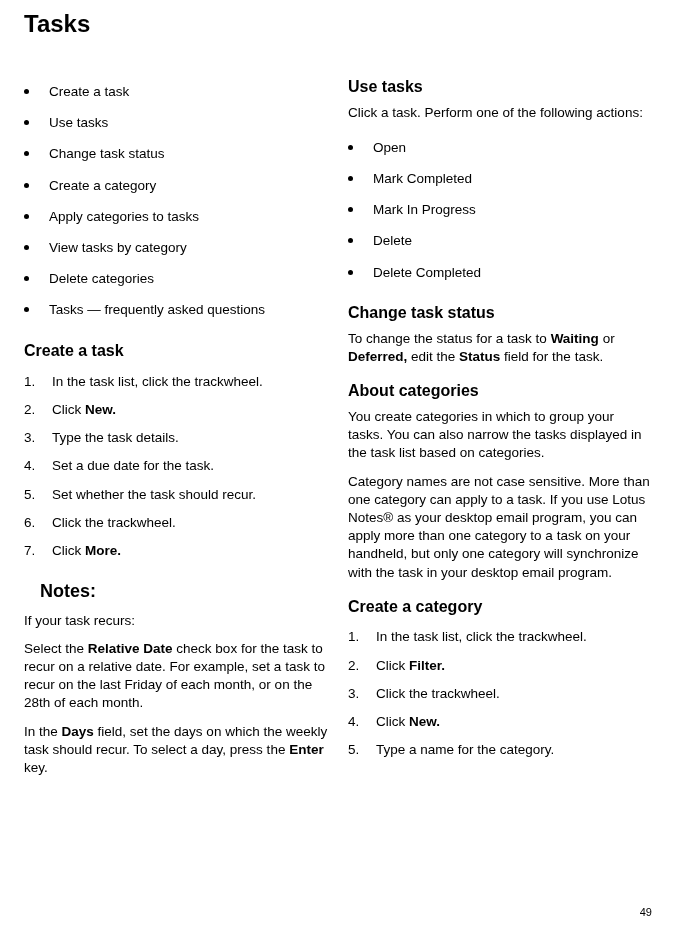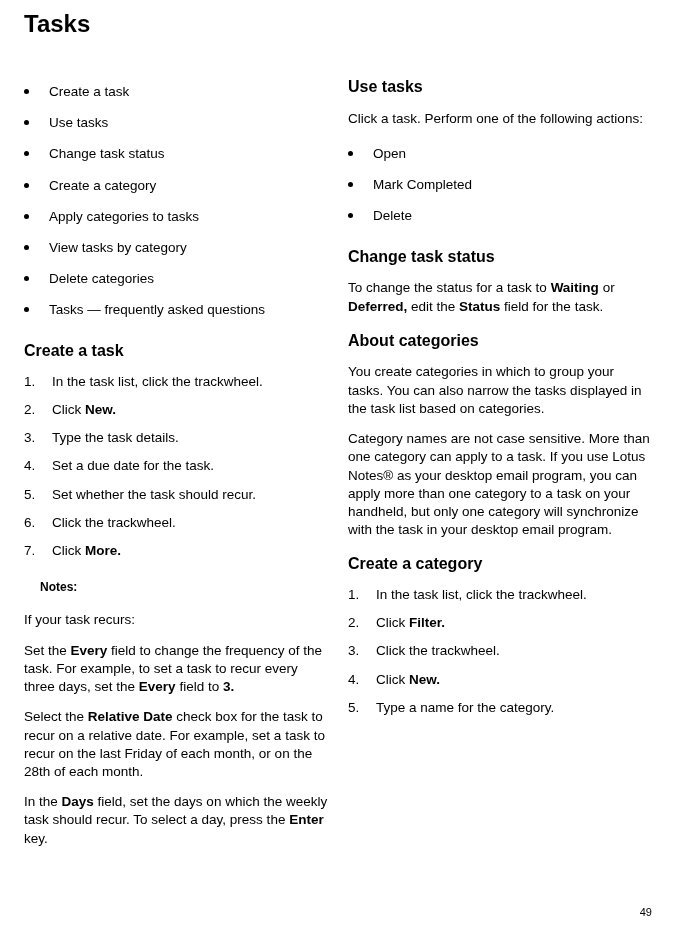--- a/index.html
+++ b/index.html
@@ -24,25 +24,25 @@
     gap: 20px;
   }
   .col { flex: 1; min-width: 0; }
   .toc { list-style: none; margin-bottom: 14px; }
   .toc li { display: flex; align-items: flex-start; padding: 6.5px 0; }
   .bullet-dot {
     width: 5px; height: 5px; background: #000; border-radius: 50%;
     margin-top: 6px; margin-right: 20px; flex-shrink: 0;
   }
   .h2 { font-size: 16px; font-weight: bold; margin-top: 14px; margin-bottom: 6px; }
-  .h3 { font-size: 12px; font-weight: bold; margin-top: 14px; margin-bottom: 16px; padding-left: 16px; }
+  .h3 { font-size: 18px; font-weight: bold; margin-top: 14px; margin-bottom: 8px; padding-left: 16px; }
   ol.steps { list-style: none; counter-reset: step; }
   ol.steps li { display: flex; padding: 5px 0; }
   ol.steps li .num { min-width: 28px; }
-  .para { margin: 12px 0 10px 0; }
+  .para { margin: 6px 0 10px 0; }
   .bold { font-weight: bold; }
   ul.actions { list-style: none; }
   ul.actions li { display: flex; align-items: flex-start; padding: 6.5px 0; }
   .page-number {
     position: absolute;
     bottom: 12px;
     right: 22px;
     font-size: 11px;
   }
 </style>
@@ -118,23 +118,20 @@
         </li>
       <li>
           <span class="num">7.</span>
           <span><span>Click </span><span class="bold">More.</span><span></span></span>
         </li>
     </ol>
 
     <h3 class="h3">Notes:</h3>
     <p class="para">If your task recurs:</p>
 
-    <p class="para">
-      <span>Set the </span><span class="bold">Every</span><span> field to change the frequency of the task. For example, to set a task to recur every three days, set the </span><span class="bold">Every</span><span> field to </span><span class="bold">3.</span>
-    </p>
 
     <p class="para">
       <span>Select the </span><span class="bold">Relative Date</span><span> check box for the task to recur on a relative date. For example, set a task to recur on the last Friday of each month, or on the 28th of each month.</span>
     </p>
 
     <p class="para">
       <span>In the </span><span class="bold">Days</span><span> field, set the days on which the weekly task should recur. To select a day, press the </span><span class="bold">Enter</span><span> key.</span>
     </p>
 
   </div>
@@ -147,21 +144,29 @@
       <li>
           <span class="bullet-dot"></span>
           <span>Open</span>
         </li>
       <li>
           <span class="bullet-dot"></span>
           <span>Mark Completed</span>
         </li>
       <li>
           <span class="bullet-dot"></span>
+          <span>Mark In Progress</span>
+        </li>
+      <li>
+          <span class="bullet-dot"></span>
           <span>Delete</span>
+        </li>
+      <li>
+          <span class="bullet-dot"></span>
+          <span>Delete Completed</span>
         </li>
     </ul>
 
     <h2 class="h2">Change task status</h2>
     <p class="para">
       <span>To change the status for a task to </span><span class="bold">Waiting</span><span> or </span><span class="bold">Deferred,</span><span> edit the </span><span class="bold">Status</span><span> field for the task.</span>
     </p>
 
     <h2 class="h2">About categories</h2>
     <p class="para">You create categories in which to group your tasks. You can also narrow the tasks displayed in the task list based on categories.</p>

